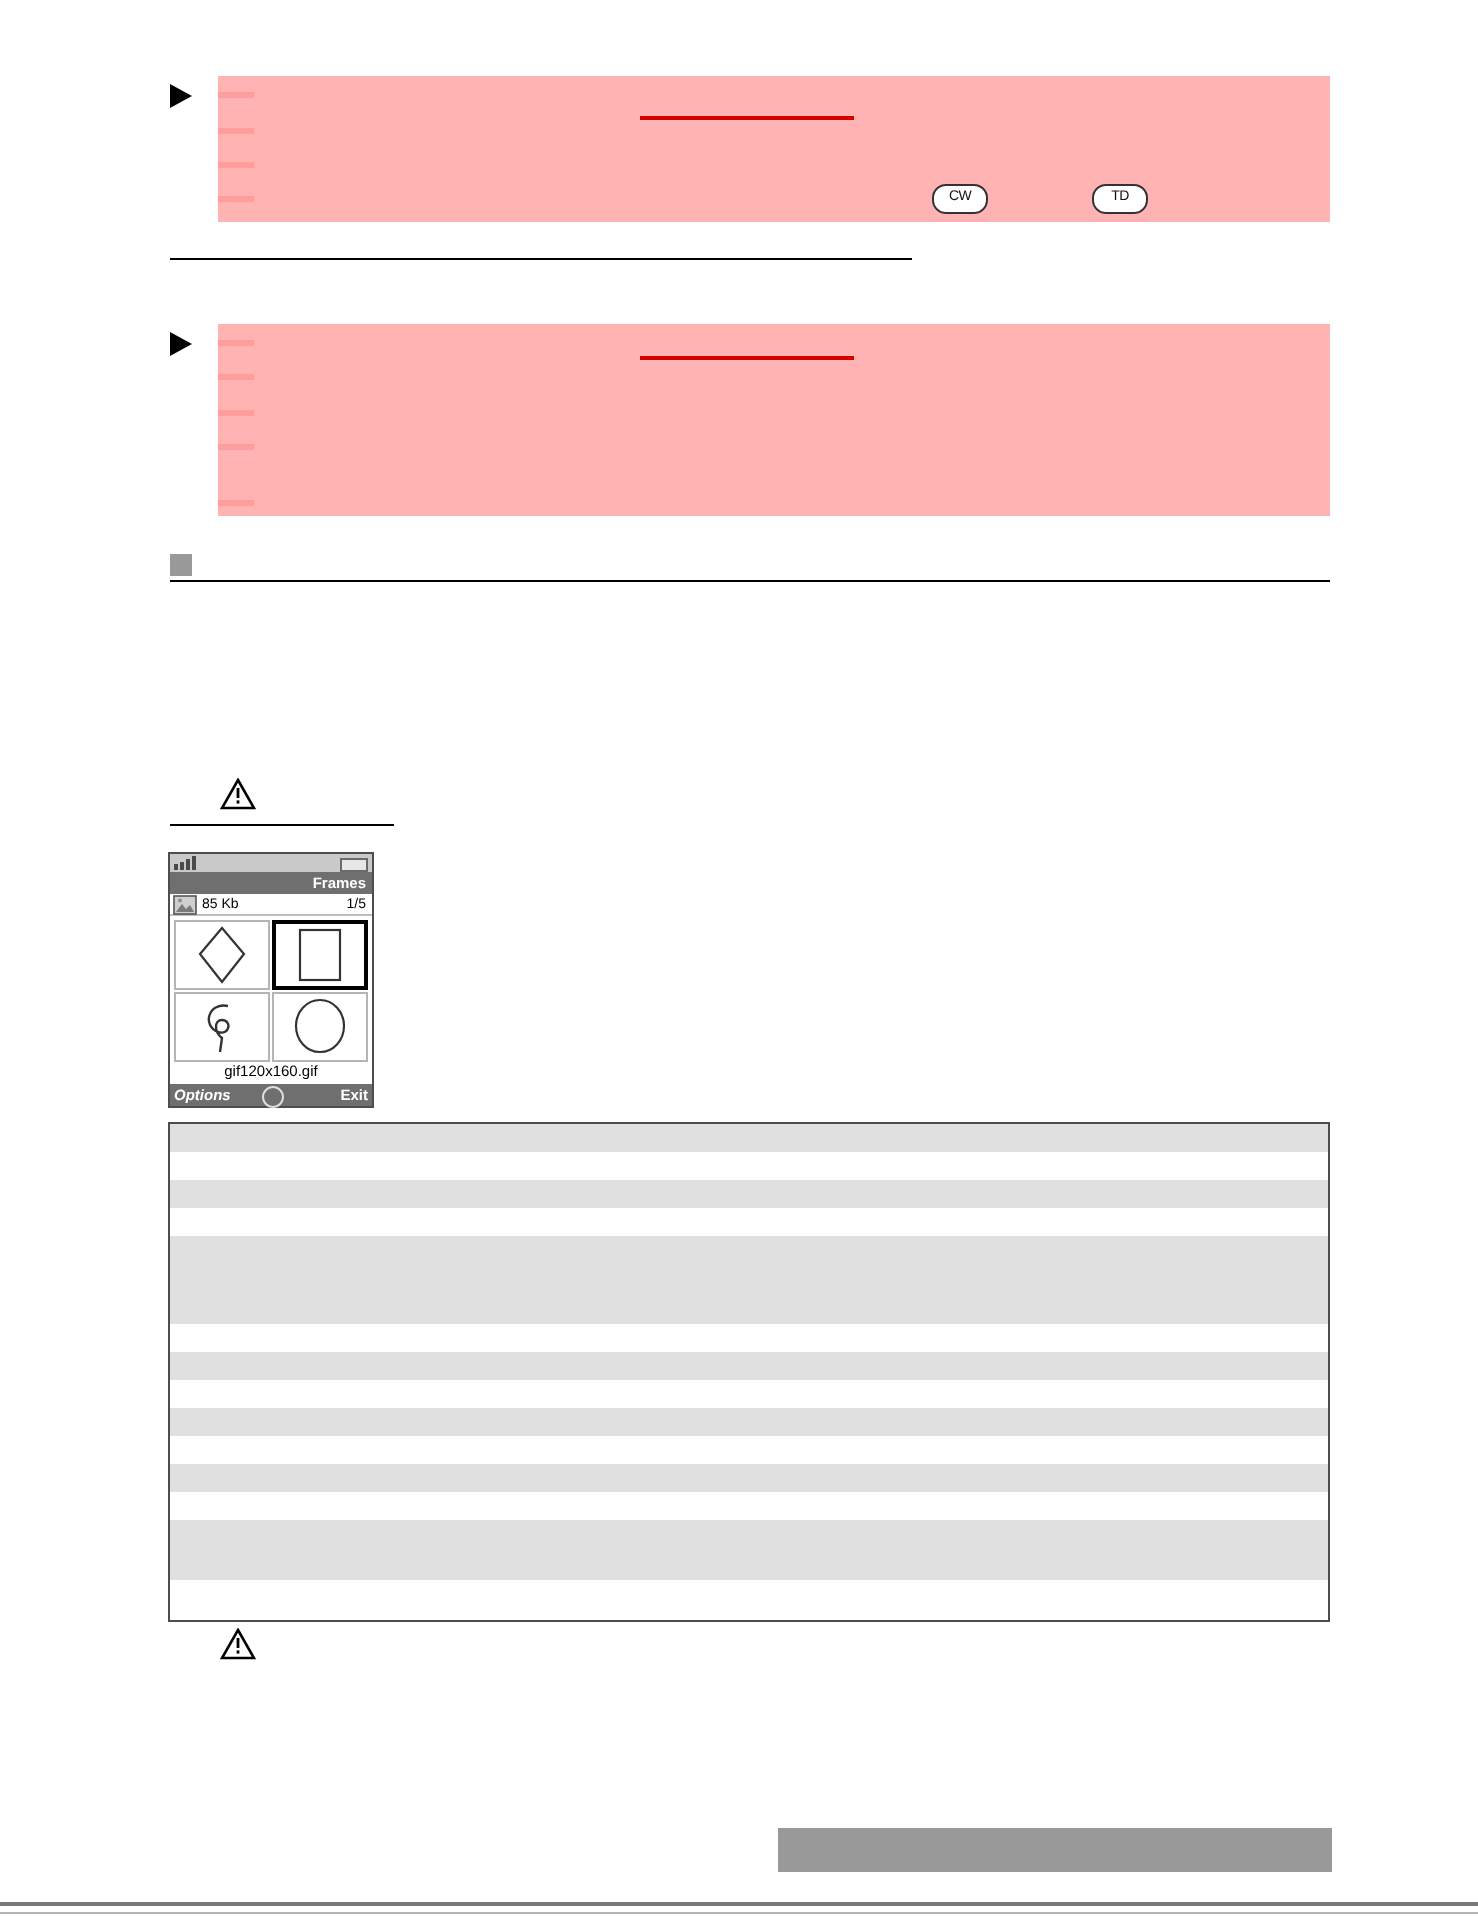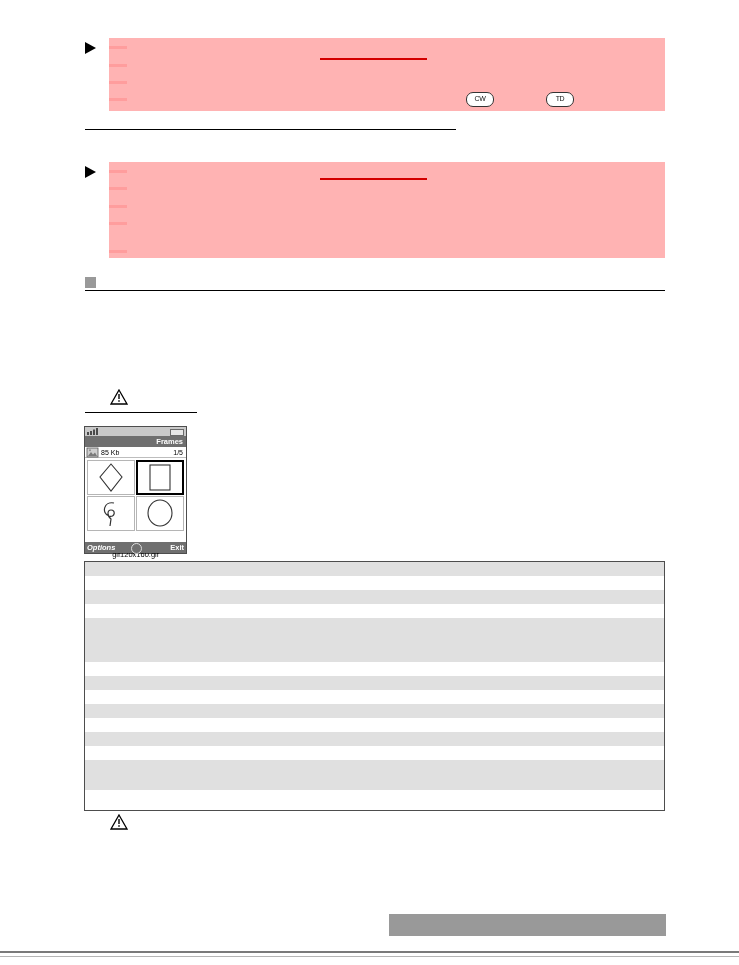--- a/index.html
+++ b/index.html
@@ -168,21 +168,20 @@
     border: 2px solid #000000;
   }
   .phone-filename {
     position: absolute;
     left: 0; right: 0;
     top: 103px;
     height: 12px;
     text-align: center;
     font-size: 7.5px;
     line-height: 12px;
-    margin-top: 19px;
   }
   .phone-softkeys {
     position: absolute;
     left: 0; right: 0; bottom: 0;
     height: 11px;
     background: #6f6f6f;
     color: #ffffff;
     font-size: 7.5px;
     line-height: 11px;
     font-weight: bold;

